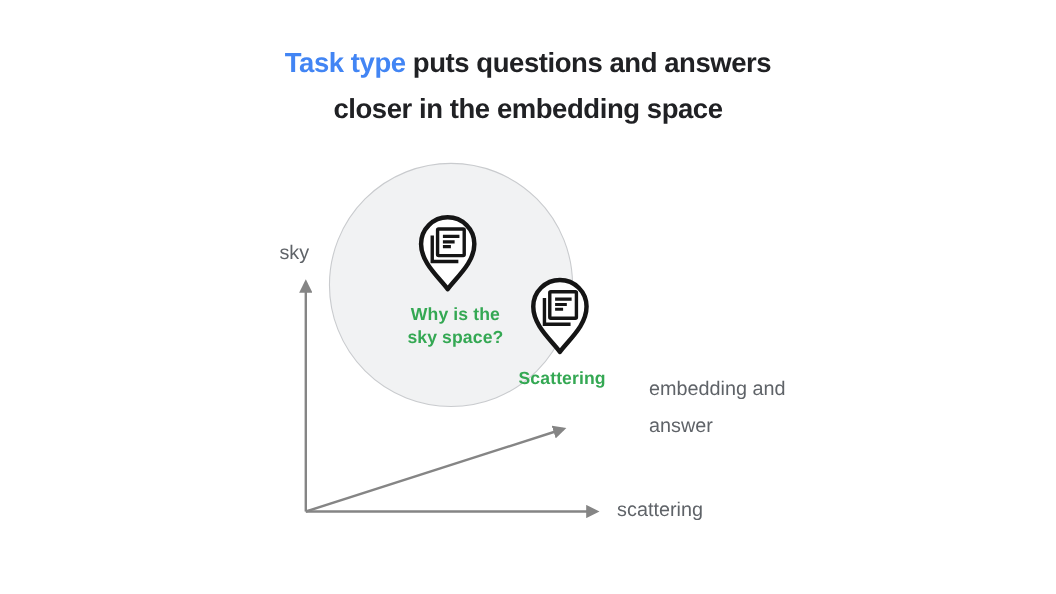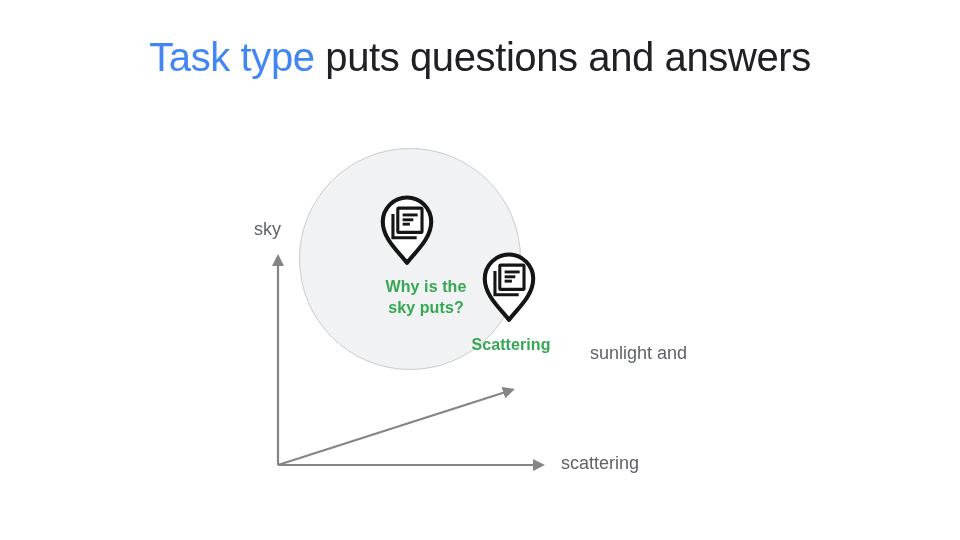--- a/index.html
+++ b/index.html
@@ -2,21 +2,21 @@
 <html style="--accent-blue: #4285F4; --title-dark: #202124; --label-green: #34A853; --axis-gray: #858585; --text-gray: #5F6368; --cluster-fill: #F1F2F3; --cluster-border: #C9CBCE;"><head>
 <meta charset="utf-8">
 <style>
   html,body { margin:0; padding:0; background:#ffffff; }
   .slide {
     position:relative; width:960px; height:540px; background:#ffffff;
     font-family:"Liberation Sans", sans-serif; overflow:hidden;
   }
   .title {
     position:absolute; top:36px; left:0; width:960px; text-align:center;
-    font-size:40px; line-height:42px; font-weight:normal;
+    font-size:25px; line-height:42px; font-weight:bold;
     color:var(--title-dark,#202124); letter-spacing:-0.4px;
   }
   .title .hl { color:var(--accent-blue,#4285F4); }
 
   .cluster-circle {
     position:absolute; left:299px; top:148px; width:222px; height:222px;
     border-radius:50%; box-sizing:border-box;
     background:var(--cluster-fill,#F1F2F3);
     border:1px solid var(--cluster-border,#C9CBCE);
   }
@@ -43,20 +43,21 @@
     color:var(--text-gray,#5F6368); white-space:nowrap;
   }
 </style>
 </head>
 <body>
 
 <div class="slide">
 
   <div class="title">
     <div><span class="hl">Task type</span><span> puts questions and answers</span></div>
+    <div>closer in the embedding space</div>
   </div>
 
   <div class="cluster-circle"></div>
 
   <svg class="axes" viewBox="0 0 960 540">
     <defs>
       <marker id="arrow" viewBox="0 0 10 10" refX="7.5" refY="5" markerWidth="5.5" markerHeight="5.5" orient="auto">
         <path d="M0 0 L10 5 L0 10 Z" fill="#858585"></path>
       </marker>
     </defs>
@@ -68,38 +69,39 @@
   <div class="pin" style="left:376px; top:192px; width:62px; height:74px;">
     <svg viewBox="0 0 64 76">
       <path class="pin-body" d="M32 73 C 24 62, 7 48.5, 7 30.5 A 25 25 0 1 1 57 30.5 C 57 48.5, 40 62, 32 73 Z"></path>
       <polyline class="doc-back" points="17.5,22.5 17.5,47 42,47"></polyline>
       <rect class="doc-front" x="22.5" y="16.5" width="25" height="25" rx="1"></rect>
       <line class="doc-line" x1="27.5" y1="23.5" x2="43" y2="23.5"></line>
       <line class="doc-line" x1="27.5" y1="28.5" x2="38.5" y2="28.5"></line>
       <line class="doc-line" x1="27.5" y1="33" x2="35" y2="33"></line>
     </svg>
   </div>
-  <div class="pin-caption" style="left:356px; top:276px; width:140px;">
+  <div class="pin-caption" style="left:344px; top:276px; width:140px;">
     <div>Why is the</div>
-    <div>sky puts?</div>
+    <div>sky space?</div>
   </div>
 
   <div class="pin" style="left:478px; top:249px; width:62px; height:74px;">
     <svg viewBox="0 0 64 76">
       <path class="pin-body" d="M32 73 C 24 62, 7 48.5, 7 30.5 A 25 25 0 1 1 57 30.5 C 57 48.5, 40 62, 32 73 Z"></path>
       <polyline class="doc-back" points="17.5,22.5 17.5,47 42,47"></polyline>
       <rect class="doc-front" x="22.5" y="16.5" width="25" height="25" rx="1"></rect>
       <line class="doc-line" x1="27.5" y1="23.5" x2="43" y2="23.5"></line>
       <line class="doc-line" x1="27.5" y1="28.5" x2="38.5" y2="28.5"></line>
       <line class="doc-line" x1="27.5" y1="33" x2="35" y2="33"></line>
     </svg>
   </div>
   <div class="pin-caption second" style="left:441px; top:334px; width:140px;">
     <div>Scattering</div>
   </div>
 
   <div class="axis-label" style="left:254px; top:212px;">sky</div>
   <div class="axis-label" style="left:561px; top:446px;">scattering</div>
   <div class="axis-label" style="left:590px; top:336px;">
-    <div>sunlight and</div>
+    <div>embedding and</div>
+    <div>answer</div>
   </div>
 
 </div>
 
 </body></html>

